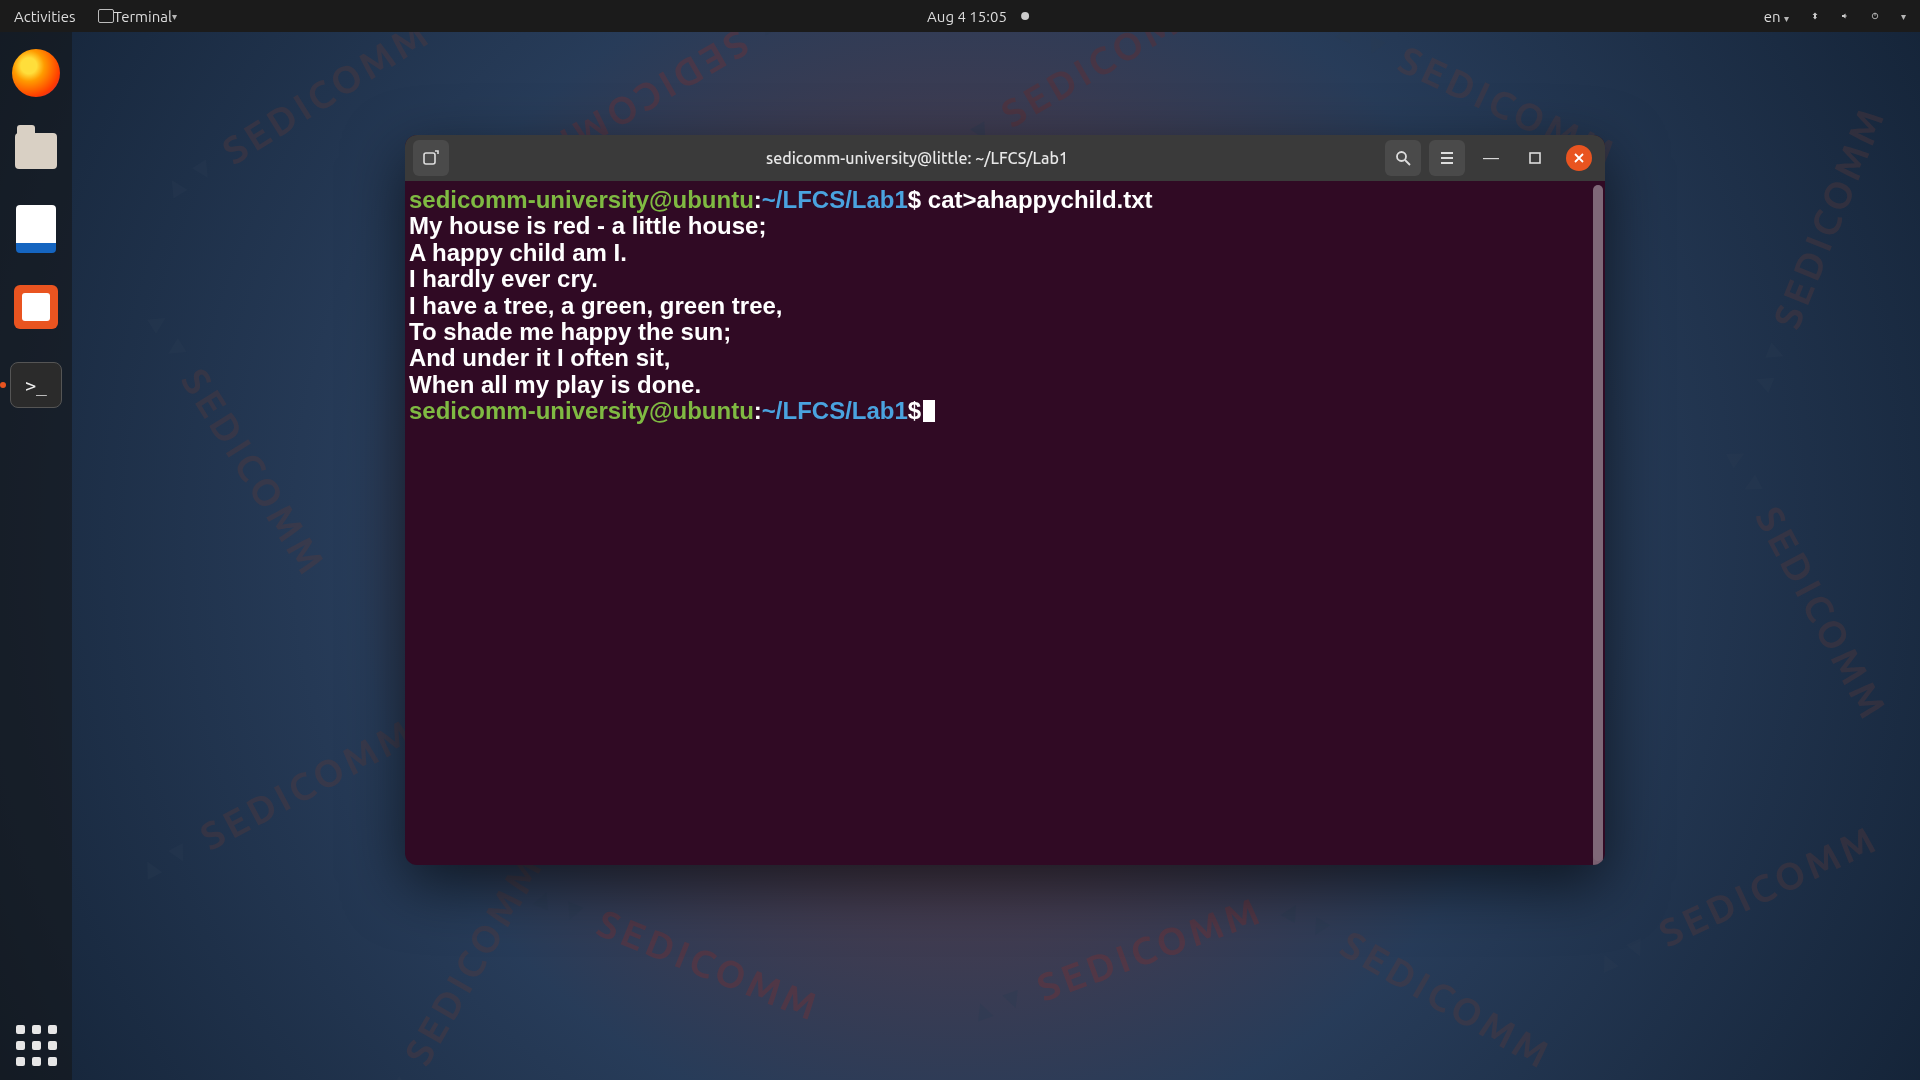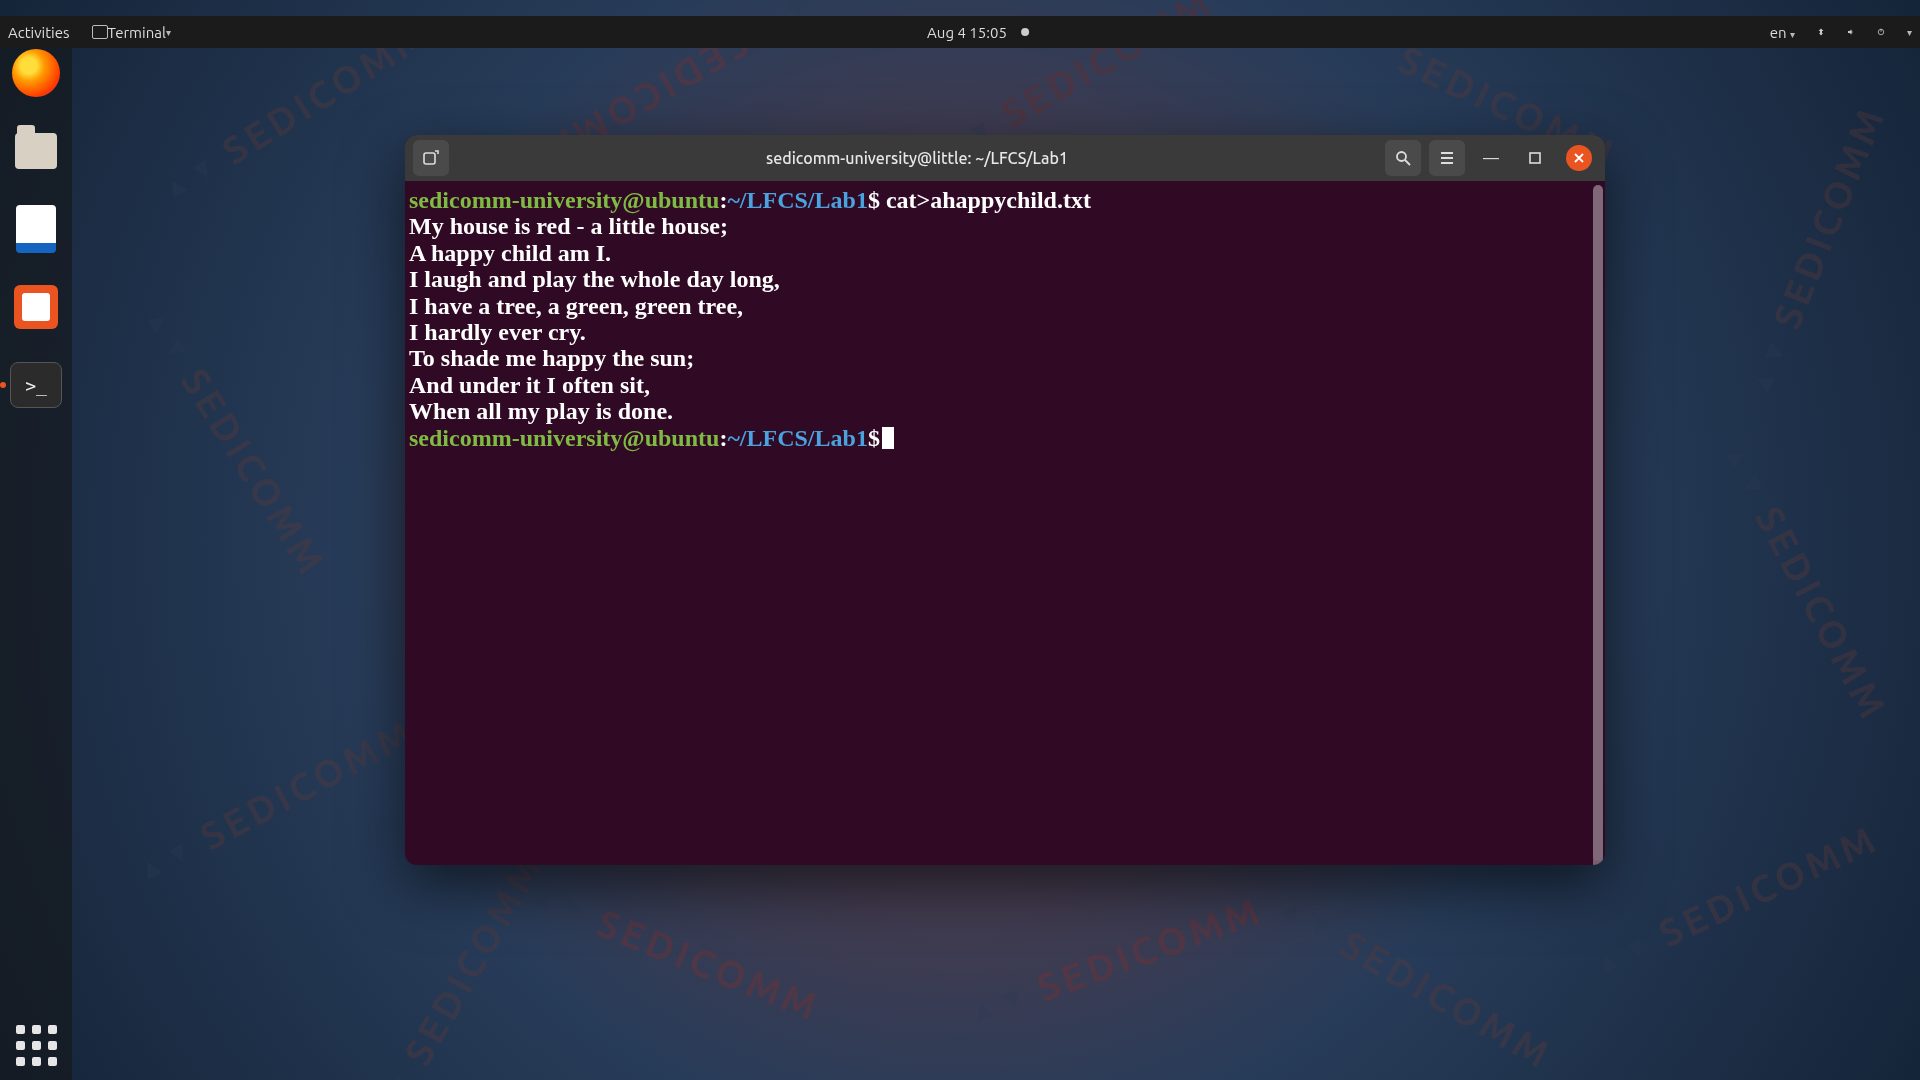--- a/index.html
+++ b/index.html
@@ -11,23 +11,23 @@
   background:
     radial-gradient(circle at 50% 50%, rgba(200,60,40,0.45) 0%, rgba(40,60,90,0.8) 55%, rgba(20,35,55,0.95) 100%),
     #243b55;
 }
 .wm-layer { position:absolute; inset:0; overflow:hidden; opacity:0.35; }
 .wm { position:absolute; font-weight:700; font-size:38px; letter-spacing:4px; color:#5c3a3a; display:flex; align-items:center; gap:10px; white-space:nowrap; }
 .wm .arrows { display:inline-flex; flex-direction:column; font-size:28px; line-height:0.55; color:#2a3b52; }
 
 
 .topbar {
-  position: absolute; top:16px; left:0; right:0; height:32px;
+  position: absolute; top:0; left:0; right:0; height:32px;
   background:#1b1b1b; color:#ddd; display:flex; align-items:center;
-  font-size:15px; padding:0 4px; z-index:50;
+  font-size:15px; padding:0 10px; z-index:50;
 }
 .topbar .tb-left, .topbar .tb-center, .topbar .tb-right { display:flex; align-items:center; gap:14px; }
 .topbar .tb-left { flex:0 0 auto; }
 .topbar .tb-spacer { flex:1; }
 .topbar .tb-center { position:absolute; left:50%; transform:translateX(-50%); gap:10px;margin-left:16px;}
 .topbar .tb-item { cursor:pointer; padding:2px 4px; }
 .topbar .app-badge { display:flex; align-items:center; }
 .topbar .dot { width:8px; height:8px; border-radius:50%; background:#ccc; display:inline-block; }
 .tri-down { font-size:10px; opacity:0.8; }
 .status-icon { display:inline-flex; width:16px; height:16px; align-items:center; justify-content:center; opacity:0.9; }
@@ -64,21 +64,21 @@
 }
 .term-titlebar{
   height:46px; background:#3a3a3a; display:flex; align-items:center;
   padding:0 8px; gap:8px; color:#e8e8e8; font-size:16px;
 }
 .tb-btn{width:36px;height:36px;border-radius:6px;background:#4a4a4a;display:flex;align-items:center;justify-content:center;cursor:pointer;}
 .tb-title{flex:1;text-align:center;font-weight:500;}
 .tb-close{background:#e95420;border-radius:50%;width:26px;height:26px;}
 .tb-winbtn{width:36px;height:36px;display:flex;align-items:center;justify-content:center;cursor:pointer;color:#ddd;font-size:16px;}
 .term-body{
-  flex:1; padding:6px 8px 6px 4px; font-family:Liberation Serif, serif;
+  flex:1; padding:6px 8px 6px 4px; font-family:Liberation Sans, sans-serif;
   font-size:24px; line-height:1.1; color:#fff; overflow-y:auto; position:relative;
   font-weight:600;
 }
 .term-body .scrollbar-track{position:absolute;right:2px;top:4px;bottom:4px;width:10px;background:rgba(255,255,255,0.06);border-radius:5px;}
 .term-body .scrollbar-thumb{position:absolute;right:2px;top:4px;width:10px;height:100%;background:rgba(255,255,255,0.35);border-radius:5px;}
 .ps-user{color:#7fba42;}
 .ps-host{color:#7fba42;}
 .ps-path{color:#4aa3df;}
 .ps-sep{color:#fff;}
 .line{white-space:pre;}
@@ -210,23 +210,22 @@
             <path d="M2 2l8 8M10 2l-8 8" stroke="#fff" stroke-width="1.8"></path>
           </svg>
       </div>
     </div>
   </div>
 
   <div class="term-body">
     <div class="line"><span class="ps-user">sedicomm-university</span><span class="ps-host">@</span><span class="ps-host">ubuntu</span><span class="ps-sep">:</span><span class="ps-path">~/LFCS/Lab1</span><span class="ps-sep">$</span><span> cat&gt;ahappychild.txt</span></div>
     <div class="line">My house is red - a little house;</div>
     <div class="line">A happy child am I.</div>
-    <div class="line">I laugh and play the whole day long,</div>
+    <div class="line">I hardly ever cry.</div>
     <div class="line">I have a tree, a green, green tree,</div>
-    <div class="line">I hardly ever cry.</div>
     <div class="line">To shade me happy the sun;</div>
     <div class="line">And under it I often sit,</div>
     <div class="line">When all my play is done.</div>
     <div class="line"><span class="ps-user">sedicomm-university</span><span class="ps-host">@</span><span class="ps-host">ubuntu</span><span class="ps-sep">:</span><span class="ps-path">~/LFCS/Lab1</span><span class="ps-sep">$</span><span class="cursor-block"></span></div>
 
     <div class="scrollbar-track"></div>
     <div class="scrollbar-thumb"></div>
   </div>
 </div>
 

